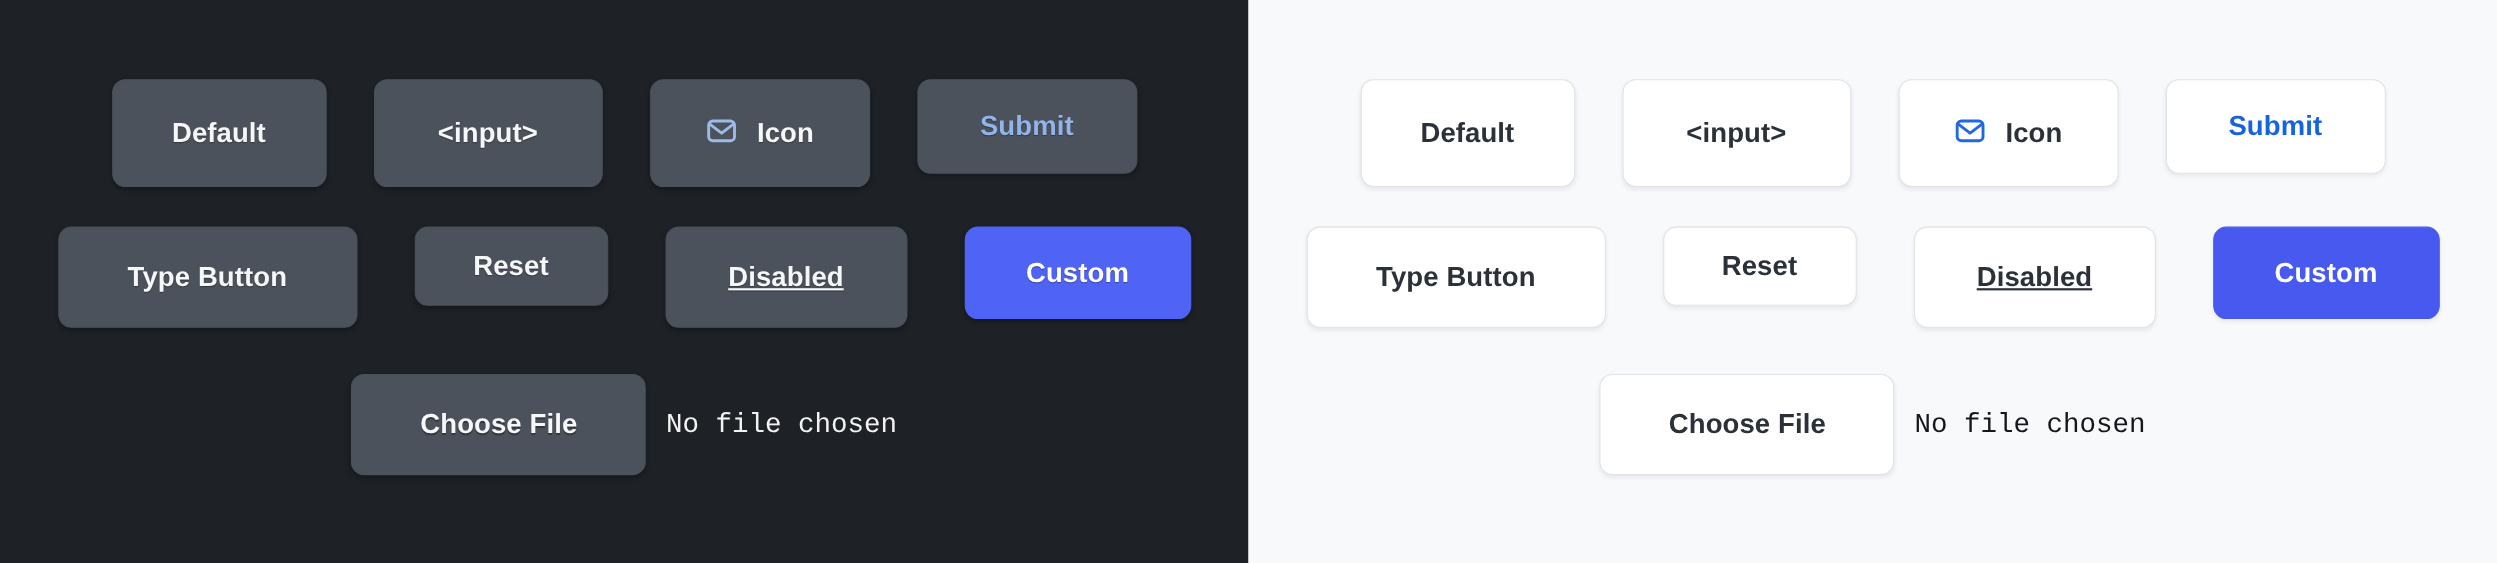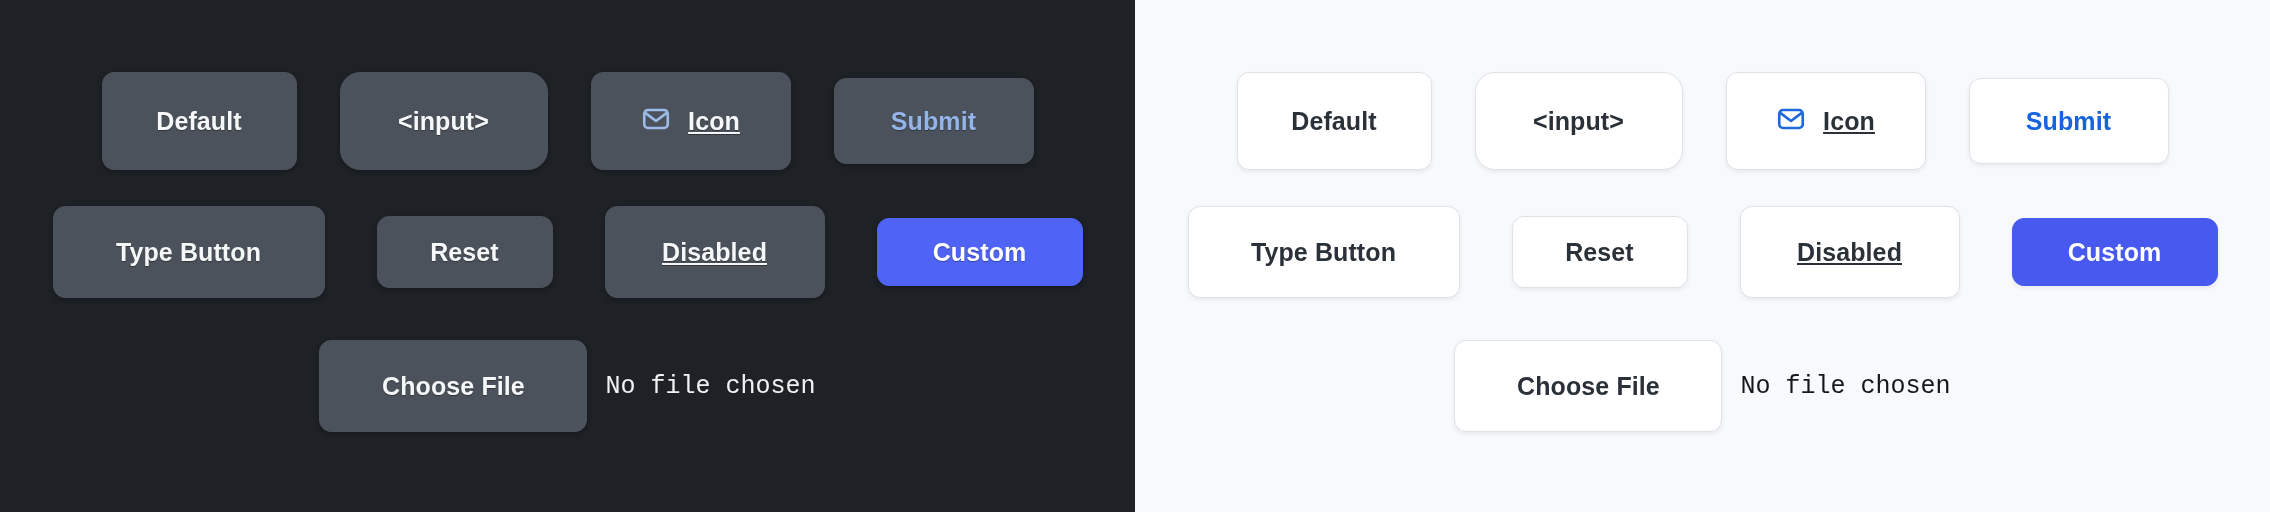--- a/index.html
+++ b/index.html
@@ -23,21 +23,20 @@
     display: flex;
     flex-direction: column;
     align-items: center;
   }
 
   .panel-dark  { background: #1e2227; }
   .panel-light { background: #f8f9fb; }
 
   .row {
     display: flex;
-    align-items: center;
     justify-content: center;
     width: 100%;
   }
 
   .row-1 { gap: 43px; margin-bottom: 36px; }
   .row-2 { gap: 52px; margin-bottom: 42px; }
   .row-3 { gap: 0px; }
 
   
   .btn {
@@ -83,29 +82,29 @@
   .panel-light .btn.custom {
     background: #4759ef;
     border-color: #4759ef;
     color: #ffffff;
   }
   .panel-light .filename { color: #14181d; }
   .panel-light .env-icon { stroke: #1f68e0; }
 
   
   .sz-default  { width: 195px; height: 98px; }
-  .sz-input    { width: 208px; height: 98px; border-radius: 20px; }
-  .sz-icon     { width: 200px; height: 98px; text-decoration: underline; }
+  .sz-input    { width: 208px; height: 98px; }
+  .sz-icon     { width: 200px; height: 98px; }
   .sz-submit   { width: 200px; height: 86px; }
 
   
   .sz-type     { width: 272px; height: 92px; }
   .sz-reset    { width: 176px; height: 72px; }
   .sz-disabled { width: 220px; height: 92px; text-decoration: underline; }
-  .sz-custom   { width: 206px; height: 68px; }
+  .sz-custom   { width: 206px; height: 84px; }
 
   
   .file-wrap {
     display: inline-flex;
     align-items: center;
     gap: 0;
   }
   .sz-file { width: 268px; height: 92px; }
   .filename {
     font-size: 25px;

